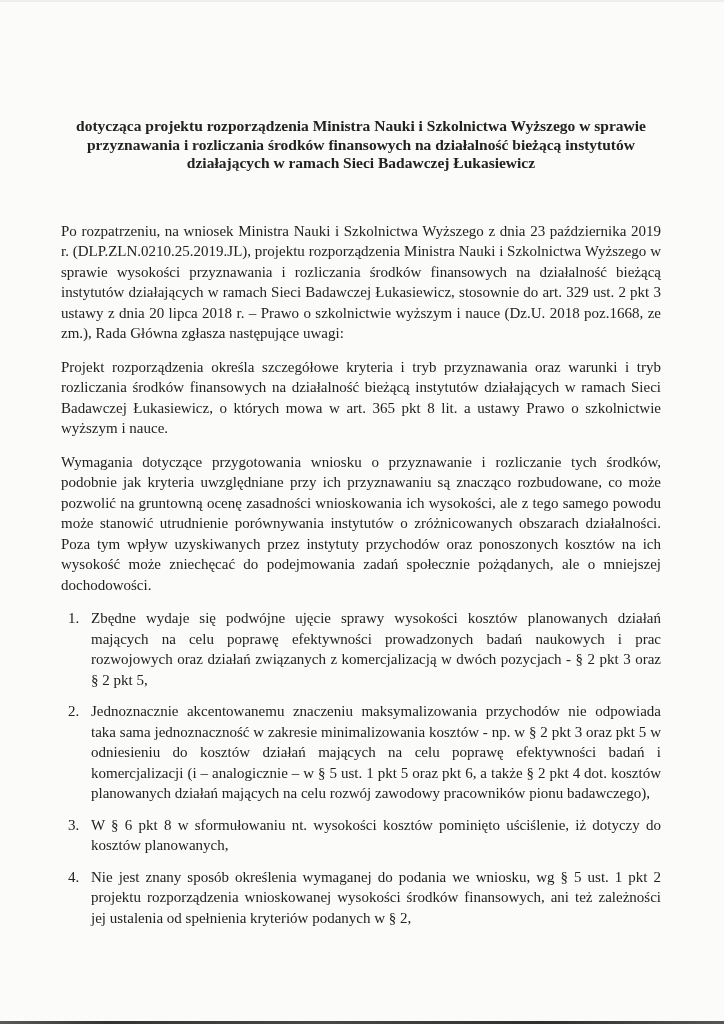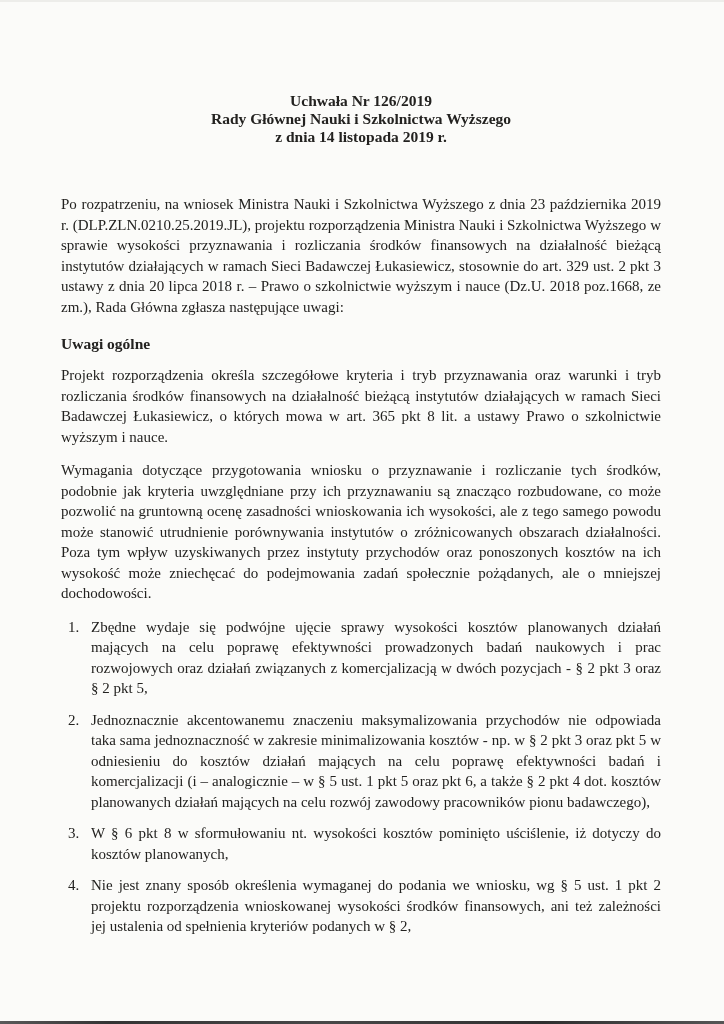--- a/index.html
+++ b/index.html
@@ -84,30 +84,25 @@
   }
 </style>
 </head>
 <body>
 
 <div class="page">
   <div class="scan-edge-top"></div>
 
   <div class="content">
 
-    <div class="title-block">
-      <div class="title-line">Uchwała Nr 126/2019</div>
-      <div class="title-line">Rady Głównej Nauki i Szkolnictwa Wyższego</div>
-      <div class="title-line">z dnia 14 listopada 2019 r.</div>
-    </div>
 
+    <div class="subtitle">dotycząca projektu rozporządzenia Ministra Nauki i Szkolnictwa Wyższego w sprawie przyznawania i rozliczania środków finansowych na działalność bieżącą instytutów działających w ramach Sieci Badawczej Łukasiewicz</div>
 
     <p class="para intro">Po rozpatrzeniu, na wniosek Ministra Nauki i Szkolnictwa Wyższego z dnia 23 października 2019 r. (DLP.ZLN.0210.25.2019.JL), projektu rozporządzenia Ministra Nauki i Szkolnictwa Wyższego w sprawie wysokości przyznawania i rozliczania środków finansowych na działalność bieżącą instytutów działających w ramach Sieci Badawczej Łukasiewicz, stosownie do art. 329 ust. 2 pkt 3 ustawy z dnia 20 lipca 2018 r. – Prawo o szkolnictwie wyższym i nauce (Dz.U. 2018 poz.1668, ze zm.), Rada Główna zgłasza następujące uwagi:</p>
 
-    <div class="heading">Uwagi ogólne</div>
 
     <p class="para">Projekt rozporządzenia określa szczegółowe kryteria i tryb przyznawania oraz warunki i tryb rozliczania środków finansowych na działalność bieżącą instytutów działających w ramach Sieci Badawczej Łukasiewicz, o których mowa w art. 365 pkt 8 lit. a ustawy Prawo o szkolnictwie wyższym i nauce.</p>
     <p class="para">Wymagania dotyczące przygotowania wniosku o przyznawanie i rozliczanie tych środków, podobnie jak kryteria uwzględniane przy ich przyznawaniu są znacząco rozbudowane, co może pozwolić na gruntowną ocenę zasadności wnioskowania ich wysokości, ale z tego samego powodu może stanowić utrudnienie porównywania instytutów o zróżnicowanych obszarach działalności. Poza tym wpływ uzyskiwanych przez instytuty przychodów oraz ponoszonych kosztów na ich wysokość może zniechęcać do podejmowania zadań społecznie pożądanych, ale o mniejszej dochodowości.</p>
 
 
     <div class="list">
       <div class="list-item">
         <span class="item-number">1.</span>
         <span class="item-text">Zbędne wydaje się podwójne ujęcie sprawy wysokości kosztów planowanych działań mających na celu poprawę efektywności prowadzonych badań naukowych i prac rozwojowych oraz działań związanych z komercjalizacją w dwóch pozycjach - § 2 pkt 3 oraz § 2 pkt 5,</span>
       </div>

